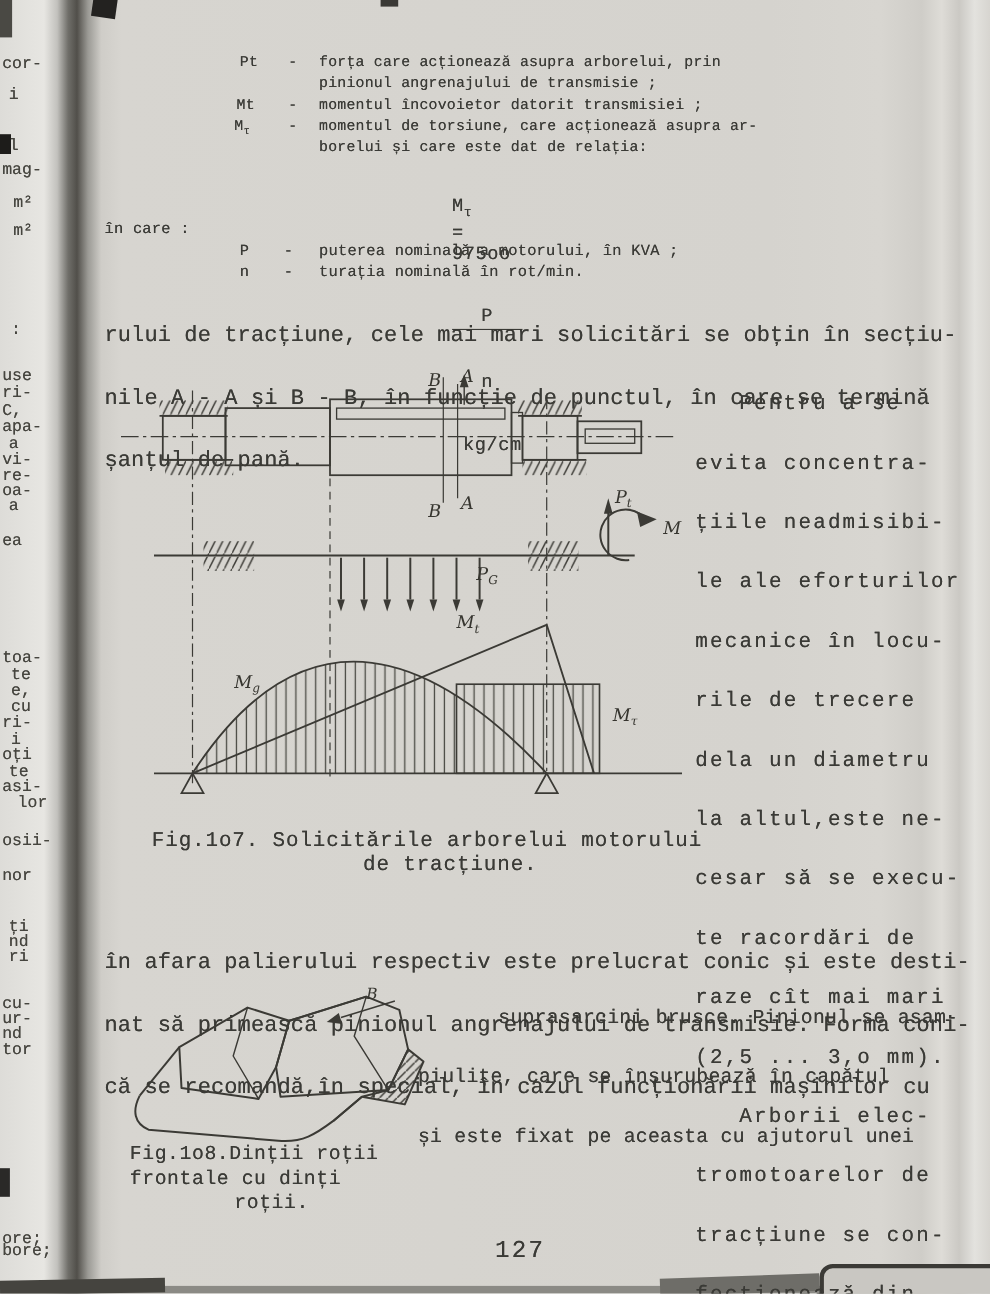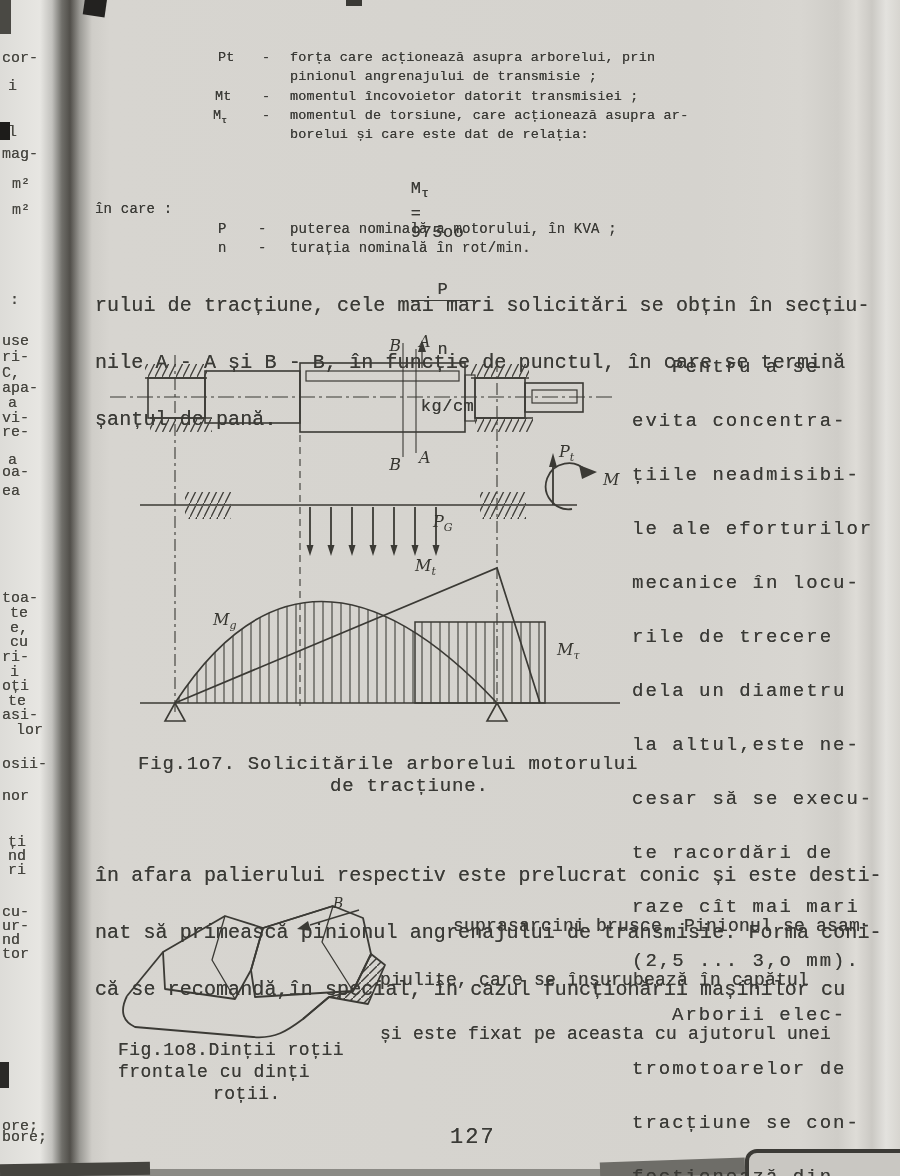--- a/index.html
+++ b/index.html
@@ -55,21 +55,21 @@
   <div class="frag" style="top:176px;left:12px">m²</div>
   <div class="frag" style="top:202px;left:12px">m²</div>
   <div class="frag" style="top:292px;left:10px">:</div>
   <div class="frag" style="top:333px">use</div>
   <div class="frag" style="top:349px">ri-</div>
   <div class="frag" style="top:365px">C,</div>
   <div class="frag" style="top:380px">apa-</div>
   <div class="frag" style="top:395px;left:8px">a</div>
   <div class="frag" style="top:410px">vi-</div>
   <div class="frag" style="top:424px">re-</div>
-  <div class="frag" style="top:464px">oa-</div>
+  <div class="frag" style="top:438px">oa-</div>
   <div class="frag" style="top:452px;left:8px">a</div>
   <div class="frag" style="top:483px">ea</div>
   <div class="frag" style="top:590px">toa-</div>
   <div class="frag" style="top:605px;left:10px">te</div>
   <div class="frag" style="top:620px;left:10px">e,</div>
   <div class="frag" style="top:634px;left:10px">cu</div>
   <div class="frag" style="top:649px">ri-</div>
   <div class="frag" style="top:664px;left:10px">i</div>
   <div class="frag" style="top:678px">oți</div>
   <div class="frag" style="top:693px;left:8px">te</div>

